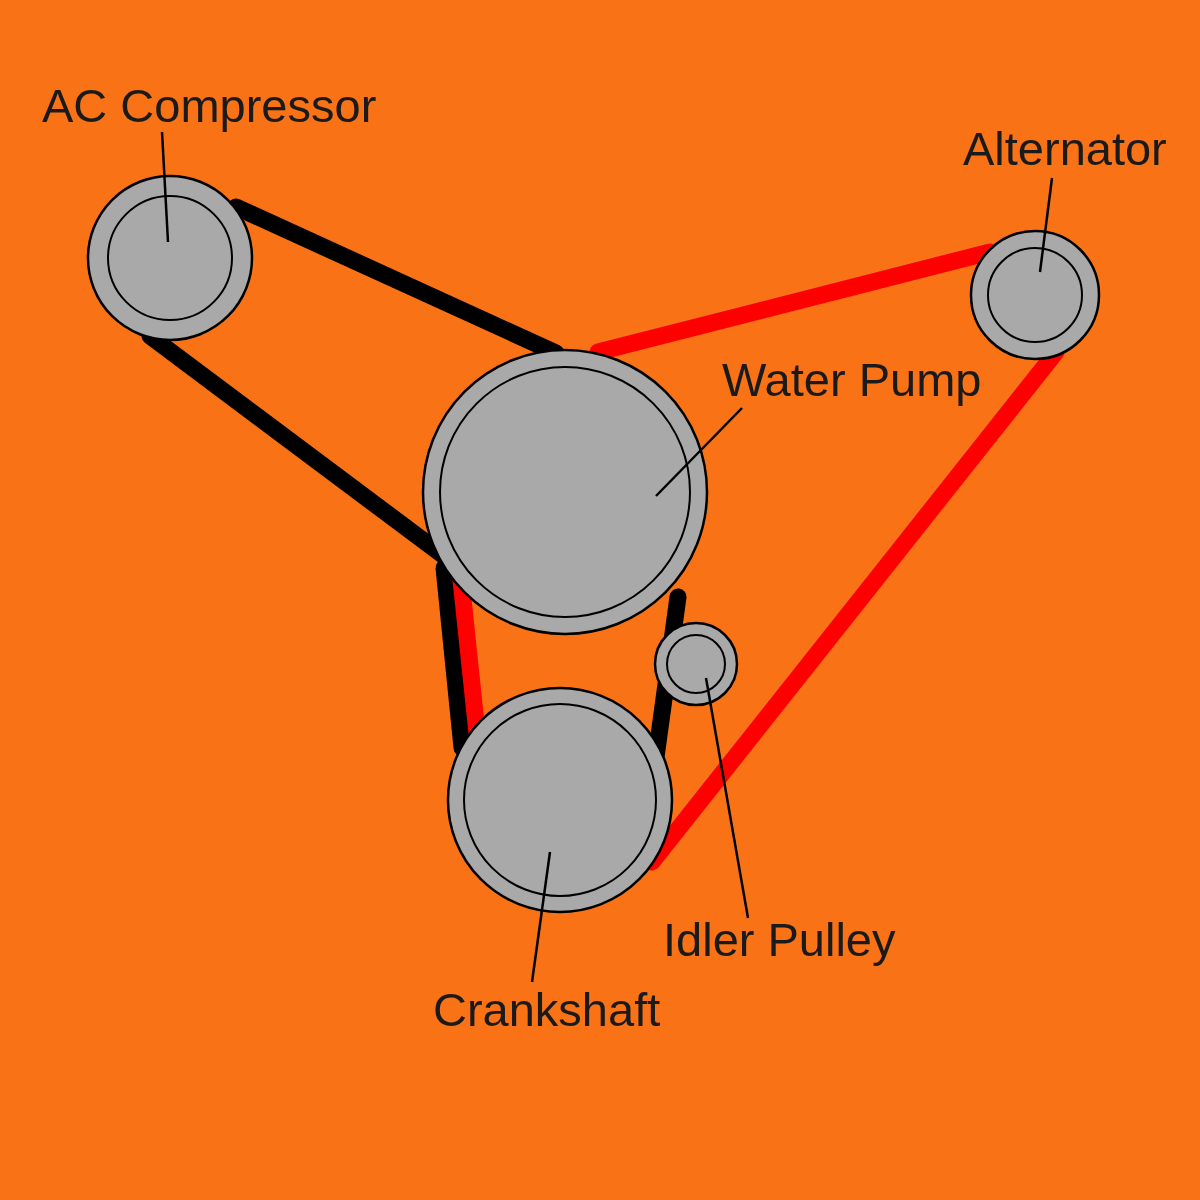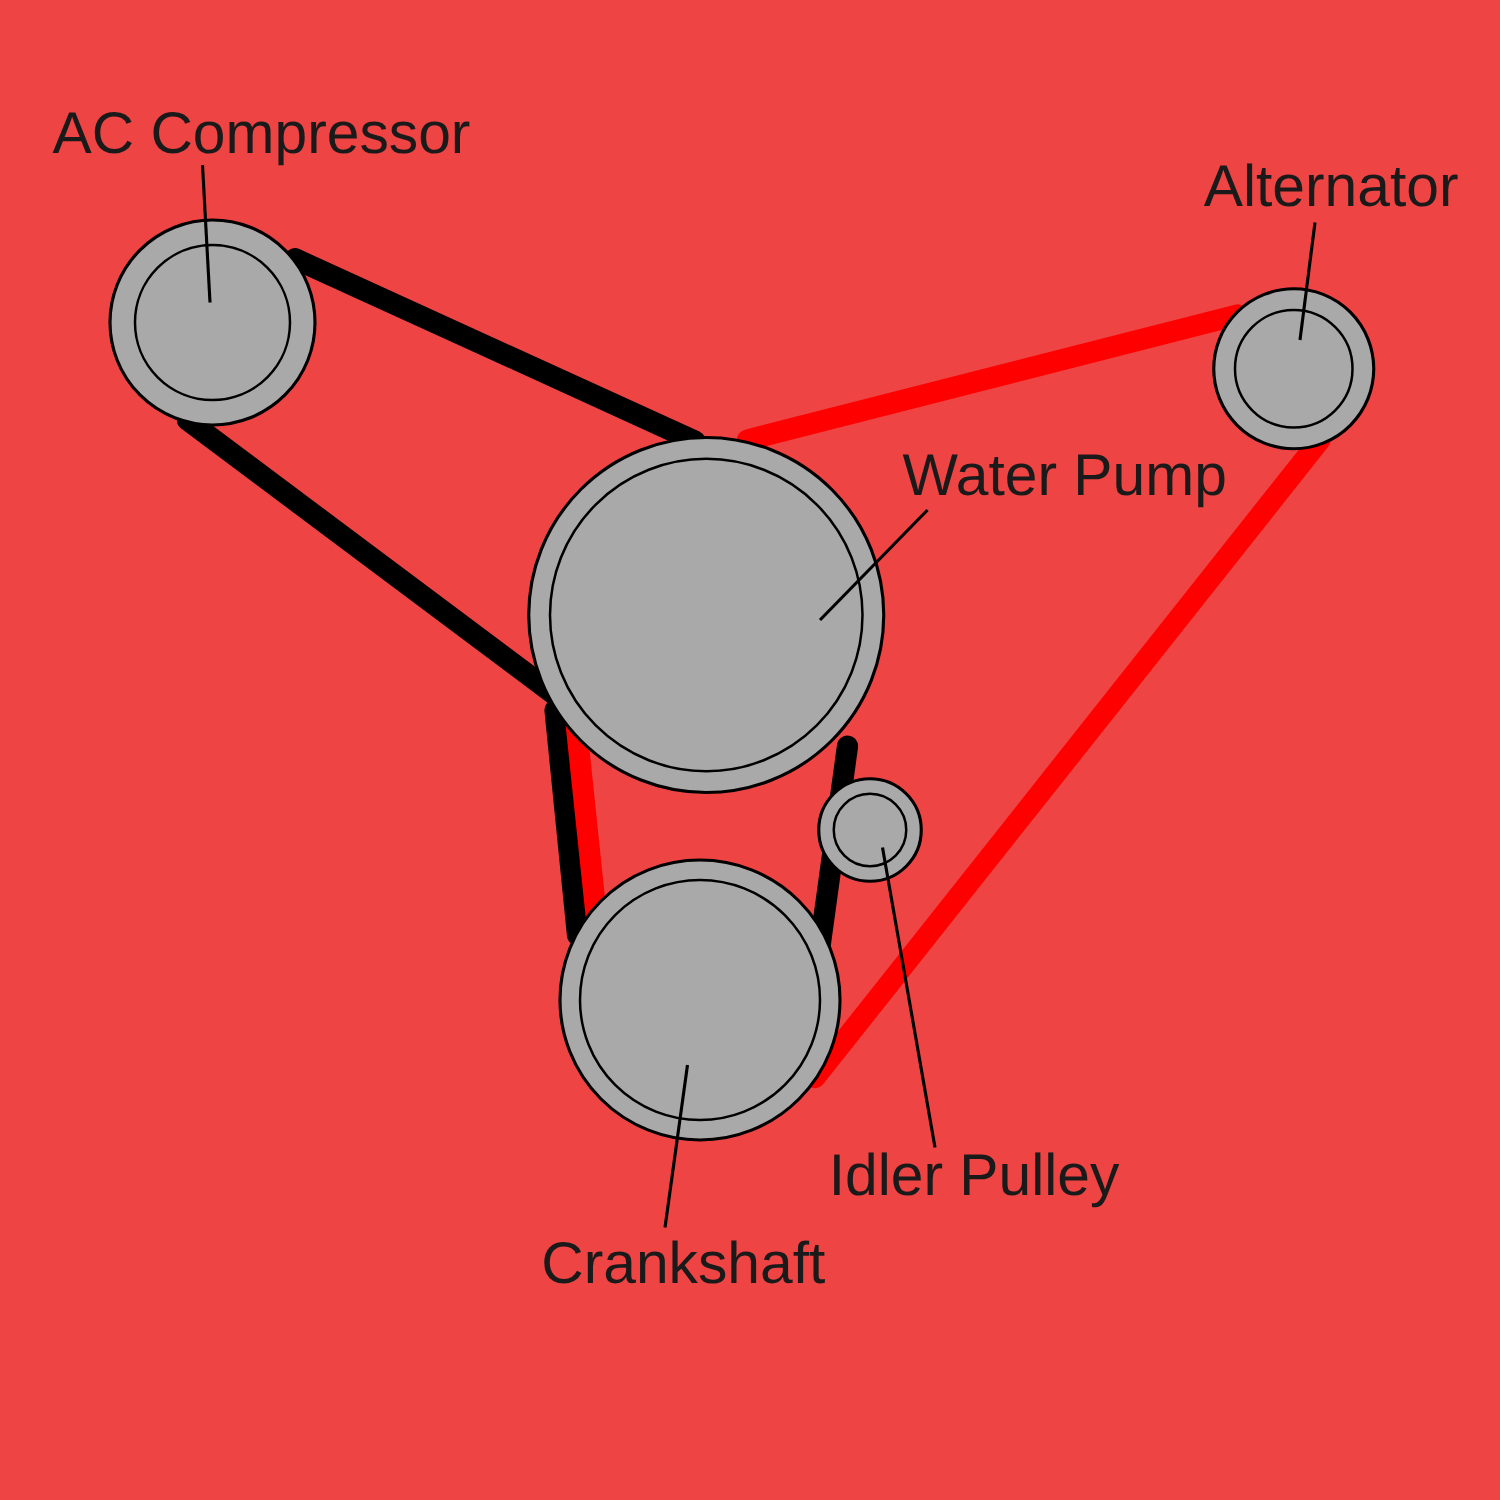--- a/index.html
+++ b/index.html
@@ -4,21 +4,21 @@
 <style>
   html, body {
     margin: 0;
     padding: 0;
     background: #ffffff;
   }
   .canvas {
     width: 1200px;
     height: 1200px;
     position: relative;
-    background: #ef4444;
+    background: #f97316;
     font-family: "Liberation Sans", sans-serif;
   }
   svg text {
     font-family: "Liberation Sans", sans-serif;
     font-size: 47px;
     font-weight: 400;
   }
 </style>
 </head>
 <body>

